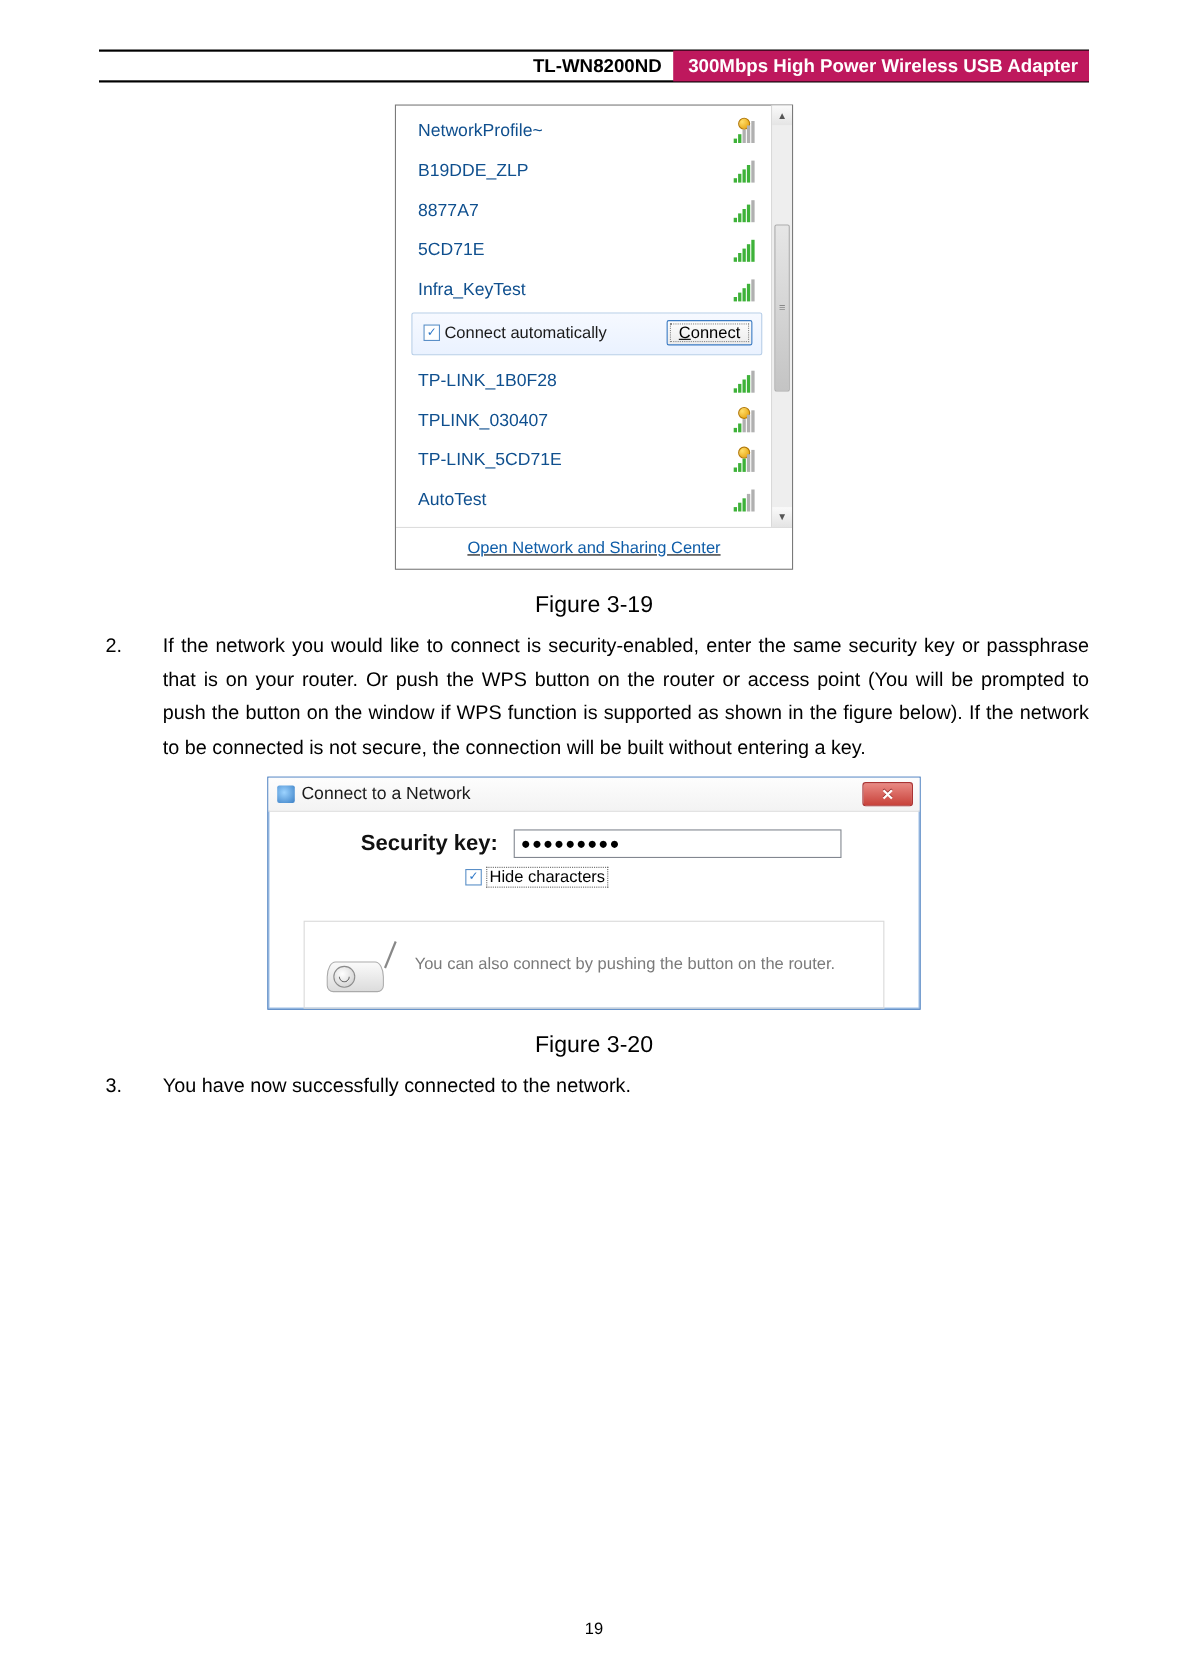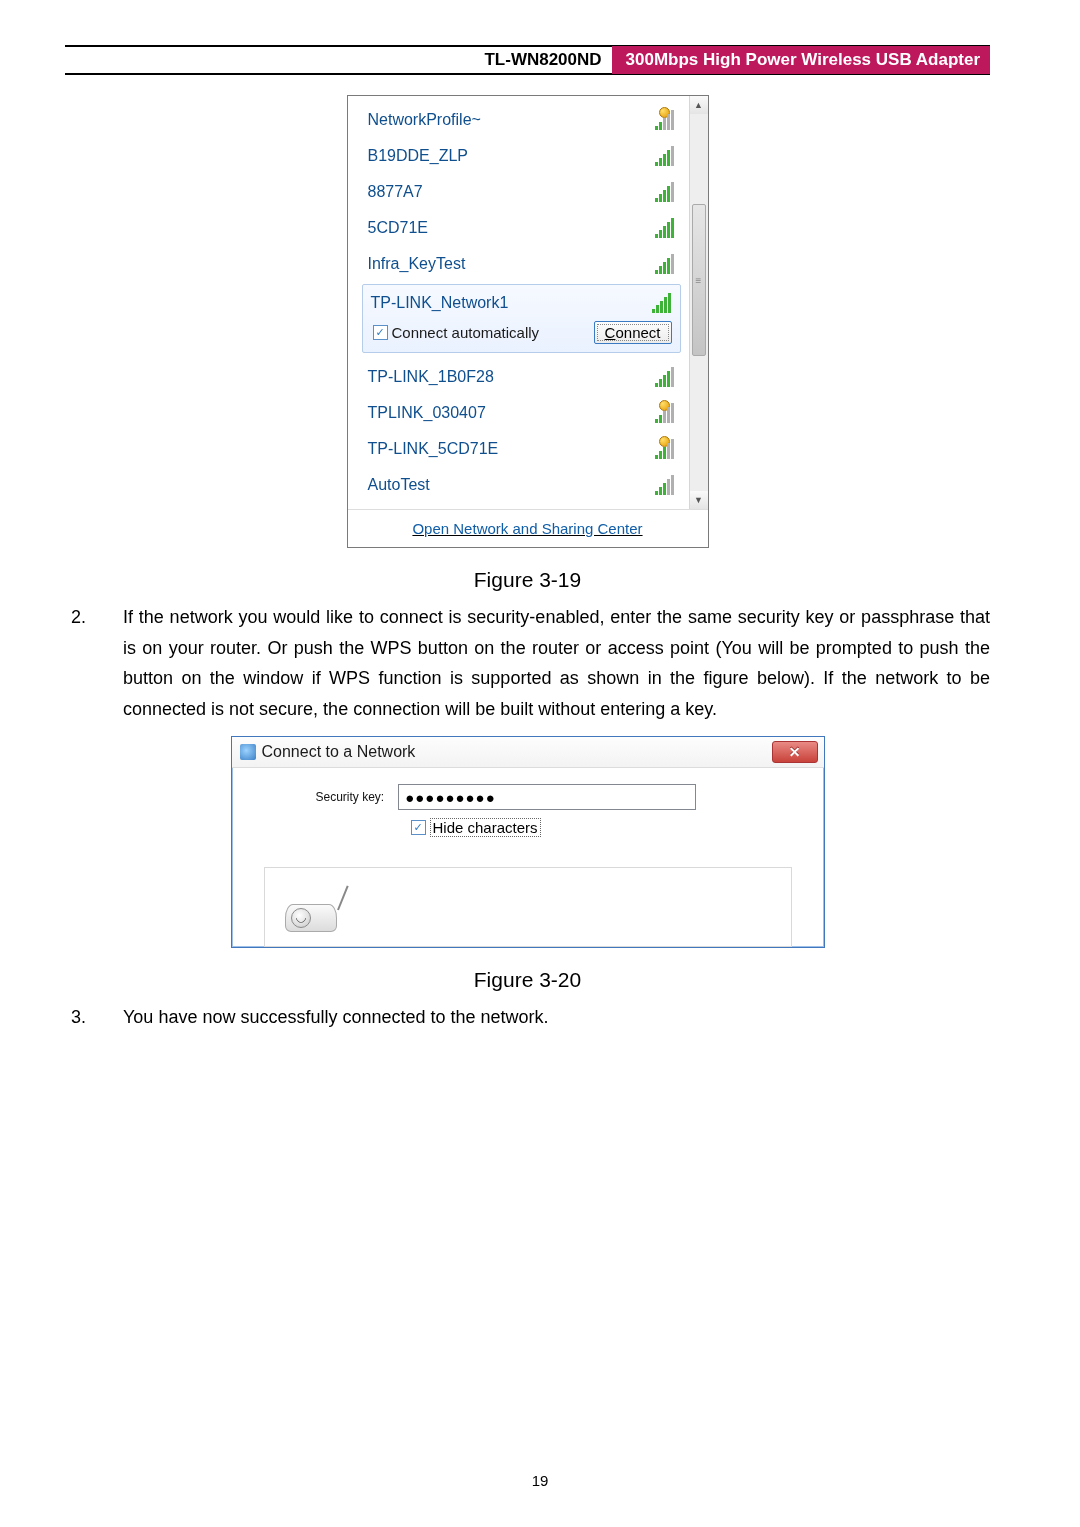--- a/index.html
+++ b/index.html
@@ -7,21 +7,21 @@
     font-family: Arial, sans-serif;
     background: #fff;
   }
   .page {
     width: 1080px;
     height: 1527px;
     margin: 0 auto;
     position: relative;
     background: #fff;
     box-sizing: border-box;
-    padding: 45px 90px 0 65px;
+    padding: 45px 90px 0 90px;
     border-radius: 14px;
   }
   .header-bar {
     border-top: 2px solid #000;
     border-bottom: 2px solid #000;
     display: flex;
     align-items: center;
     height: 26px;
   }
   .header-left {
@@ -256,21 +256,21 @@
     font-size: 22px;
     margin: 4px 0 18px 0;
     font-weight: normal;
   }
   .sec-row {
     display: flex;
     align-items: center;
     gap: 14px;
     margin-left: 60px;
   }
-  .sec-label { font-size: 12px; color:#111;}
+  .sec-label { font-size: 20px; color:#111;font-weight:bold;}
   .sec-input {
     width: 284px;
     height: 24px;
     border: 1px solid #828790;
     padding: 0 6px;
     display: flex;
     align-items: center;
     font-size: 15px;
     letter-spacing: 1px;
   }
@@ -430,32 +430,20 @@
                   <span class="b1"></span>
                   <span class="b2"></span>
                   <span class="b3"></span>
                   <span class="b4"></span>
                   <span class="b5"></span>
                 </span>
               </span>
           </div>
 
           <div class="net-expanded">
-            <div class="net-item" style="padding-bottom:2px">
-              <span class="net-name" style="color:#0f4f8e">TP-LINK_Network1</span>
-              <span class="net-icon sig-5">
-                  <span class="signal-bars">
-                    <span class="b1"></span>
-                    <span class="b2"></span>
-                    <span class="b3"></span>
-                    <span class="b4"></span>
-                    <span class="b5"></span>
-                  </span>
-                </span>
-            </div>
             <div class="connect-row">
               <label class="auto-connect">
                 <span class="cb">
                     <span class="check">✓</span>
                   </span>
                 <span>Connect automatically</span>
               </label>
               <button class="connect-btn">Connect</button>
             </div>
           </div>
@@ -560,20 +548,21 @@
             </span>
           <span class="dotted-box">Hide characters</span>
         </div>
 
         <div class="wps-box">
           <div class="router-icon">
             <div class="antenna"></div>
             <div class="body"></div>
             <div class="wps"></div>
           </div>
+          <div class="wps-text">You can also connect by pushing the button on the router.</div>
         </div>
       </div>
 
     </div>
   </div>
 
   <div class="caption">Figure 3-20</div>
 
   <div class="list-item">
     <div class="list-num">3.</div>

